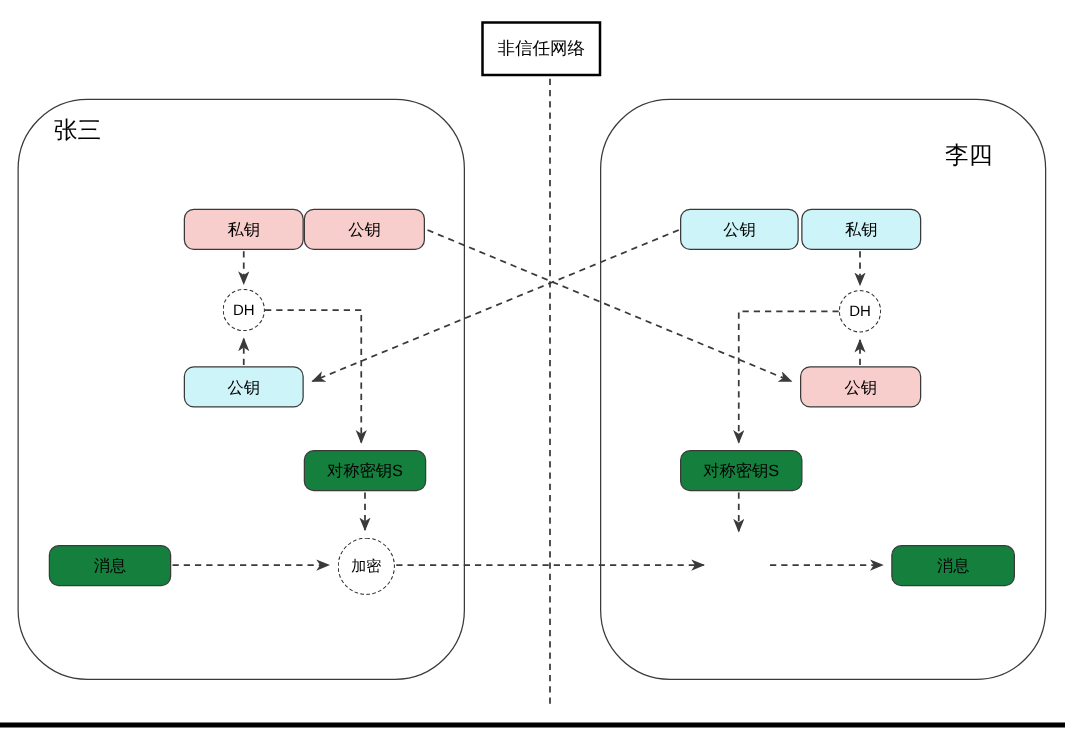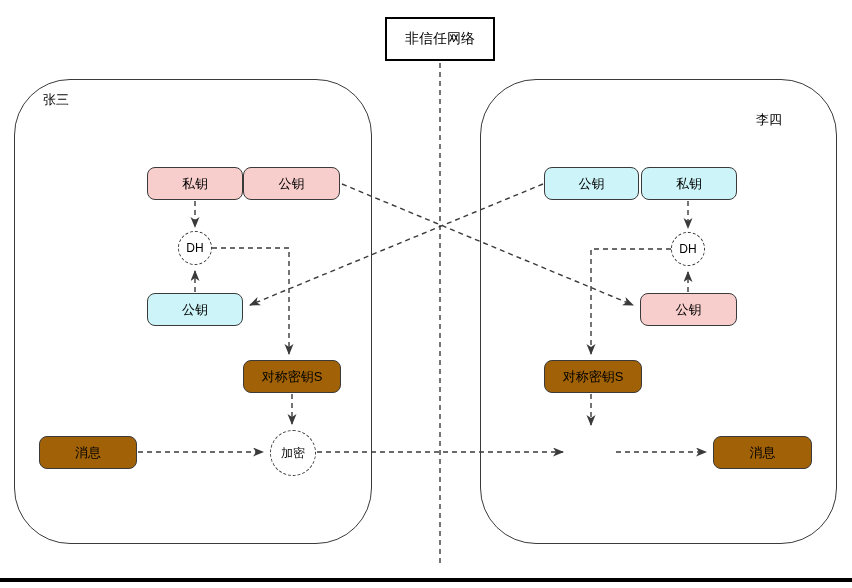--- a/index.html
+++ b/index.html
@@ -4,29 +4,29 @@
 <style>
   html,body{margin:0;padding:0;background:#fff;}
   .canvas{
     position:relative;width:852px;height:588px;background:#ffffff;overflow:hidden;
     font-family:"Liberation Sans","DejaVu Sans",sans-serif;color:#000;
   }
   .container{
     position:absolute;border:1.6px solid #3a3a3a;border-radius:56px;background:transparent;
     box-sizing:border-box;
   }
-  .container-label{position:absolute;font-size:13px;color:#000;font-family:Liberation Mono, monospace;}
+  .container-label{position:absolute;font-size:19px;color:#000;font-family:Liberation Mono, monospace;}
   .node{
     position:absolute;display:flex;align-items:center;justify-content:center;
     box-sizing:border-box;font-size:13px;background:#fff;border:1.6px solid #3a3a3a;
     border-radius:8px;white-space:nowrap;text-align:center;
   }
   .pink{background:#f8cecc;}
   .cyan{background:#cdf4f8;}
-  .plain{background:#a16207;}
+  .plain{background:#15803d;}
   .titlebox{
     position:absolute;display:flex;align-items:center;justify-content:center;
     box-sizing:border-box;font-size:14px;background:#fff;border:2px solid #000;border-radius:0;
   }
   .circle{
     position:absolute;display:flex;align-items:center;justify-content:center;
     box-sizing:border-box;font-size:12px;background:#fff;
     border:1.4px dashed #3a3a3a;border-radius:50%;text-align:center;
   }
   svg.wires{position:absolute;left:0;top:0;pointer-events:none;}
@@ -59,21 +59,21 @@
     <path class="wire" d="M317,452 H563" marker-end="url(#arr)"></path>
     <path class="wire" d="M616,452 H706" marker-end="url(#arr)"></path>
     <path class="wire" d="M688,201 V228" marker-end="url(#arr)"></path>
     <path class="wire" d="M688,292 V272" marker-end="url(#arr)"></path>
     <path class="wire" d="M671,249 H591 V354" marker-end="url(#arr)"></path>
     <path class="wire" d="M591,394 V425" marker-end="url(#arr)"></path>
     <path class="wire" d="M342,184 L633,305" marker-end="url(#arr)"></path>
     <path class="wire" d="M543,184 L250,305" marker-end="url(#arr)"></path>
   </svg>
 
-  <div class="titlebox" style="left:385px;top:17px;width:110px;height:44px;">非信任网络</div>
+  <div class="titlebox" style="left:385px;top:17px;width:96px;height:44px;">非信任网络</div>
 
   <div class="node pink" style="left:147px;top:167px;width:96px;height:33px;">私钥</div>
   <div class="node pink" style="left:243px;top:167px;width:97px;height:33px;">公钥</div>
   <div class="circle" style="left:178px;top:231px;width:34px;height:34px;">DH</div>
   <div class="node cyan" style="left:147px;top:293px;width:96px;height:33px;">公钥</div>
   <div class="node plain" style="left:243px;top:360px;width:98px;height:33px;">对称密钥S</div>
   <div class="node plain" style="left:39px;top:436px;width:98px;height:33px;">消息</div>
   <div class="circle" style="left:270px;top:430px;width:46px;height:46px;">加密</div>
 
   <div class="node cyan" style="left:544px;top:167px;width:95px;height:33px;">公钥</div>

